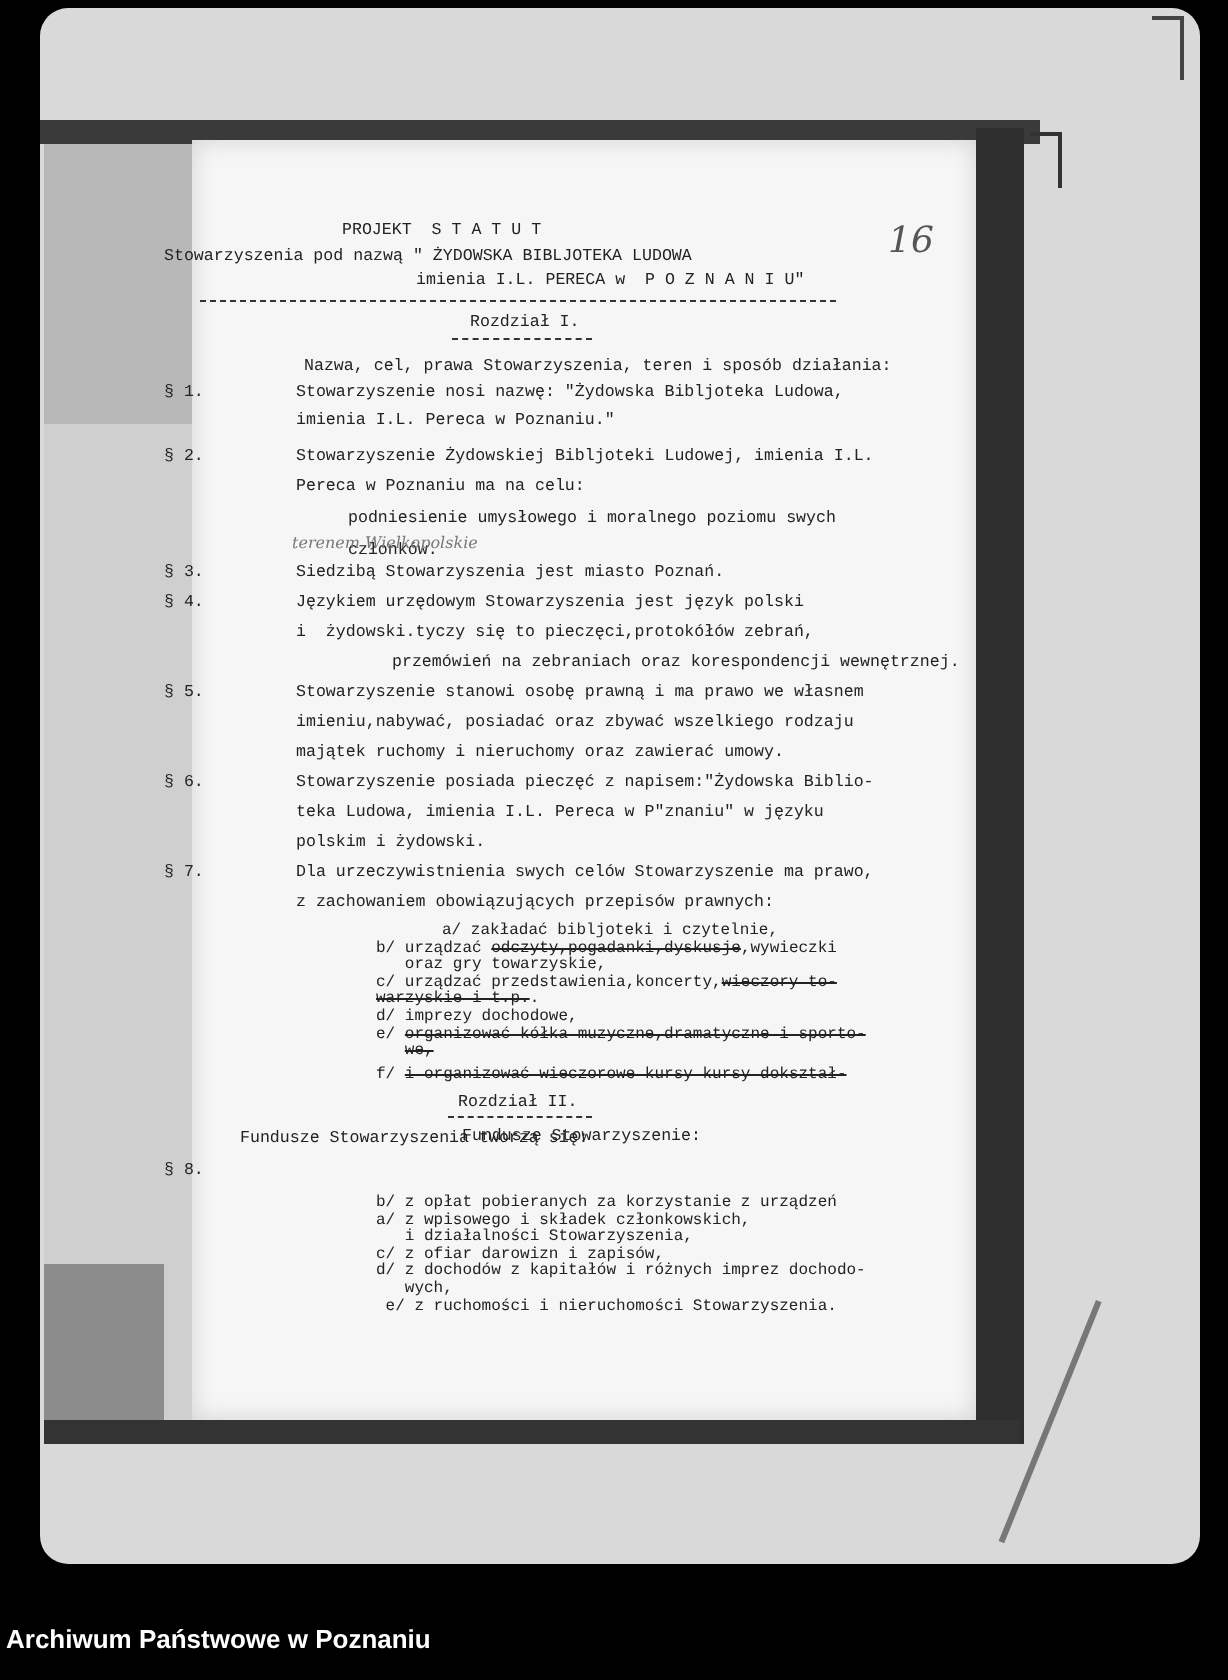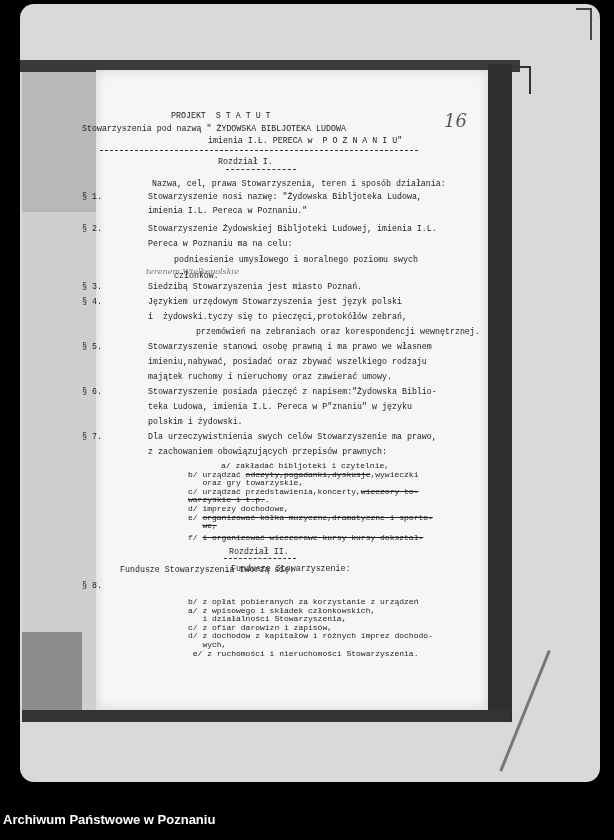--- a/index.html
+++ b/index.html
@@ -39,21 +39,21 @@
 <div class="diag"></div>
 
 <div class="page">
   <div class="doc">
     <div class="ln" style="left:75px;top:42px;">PROJEKT  S T A T U T</div>
     <div class="pagenum" style="left:348px;top:42px;">16</div>
     <div class="ln" style="left:-14px;top:55px;">Stowarzyszenia pod nazwą " ŻYDOWSKA BIBLJOTEKA LUDOWA</div>
     <div class="ln" style="left:112px;top:67px;">imienia I.L. PERECA w  P O Z N A N I U"</div>
     <div class="dashes" style="left:4px;top:80px;width:318px;"></div>
 
-    <div class="ln" style="left:122px;top:88px;">Rozdział I.</div>
+    <div class="ln" style="left:139px;top:88px;">Rozdział I.</div>
     <div class="dashes" style="left:130px;top:99px;width:70px;"></div>
     <div class="ln" style="left:56px;top:110px;">Nazwa, cel, prawa Stowarzyszenia, teren i sposób działania:</div>
 
     <div class="ln" style="left:-14px;top:123px;">§ 1.</div>
     <div class="ln" style="left:52px;top:123px;">Stowarzyszenie nosi nazwę: "Żydowska Bibljoteka Ludowa,</div>
     <div class="ln" style="left:52px;top:137px;">imienia I.L. Pereca w Poznaniu."</div>
 
     <div class="ln" style="left:-14px;top:155px;">§ 2.</div>
     <div class="ln" style="left:52px;top:155px;">Stowarzyszenie Żydowskiej Bibljoteki Ludowej, imienia I.L.</div>
     <div class="ln" style="left:52px;top:170px;">Pereca w Poznaniu ma na celu:</div>

